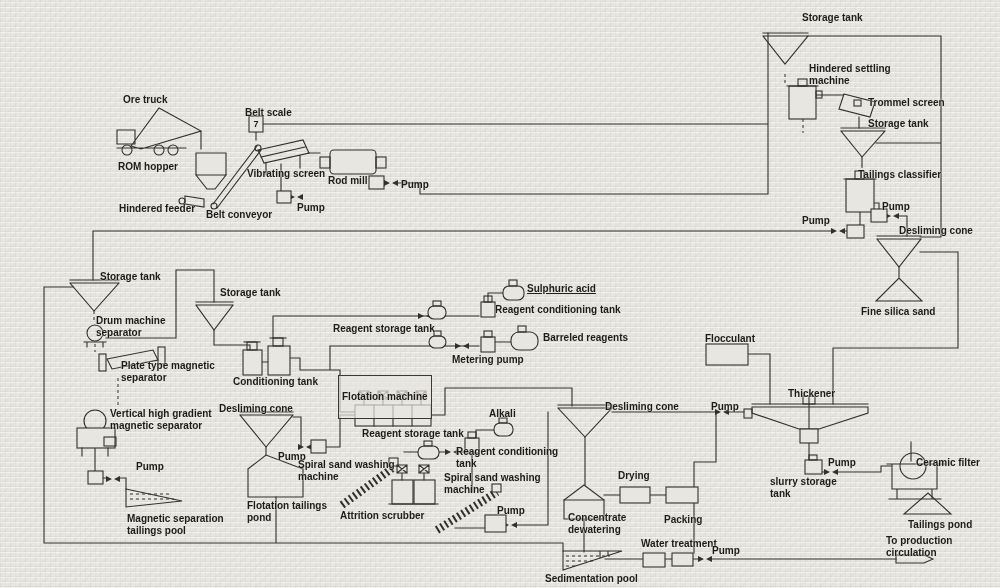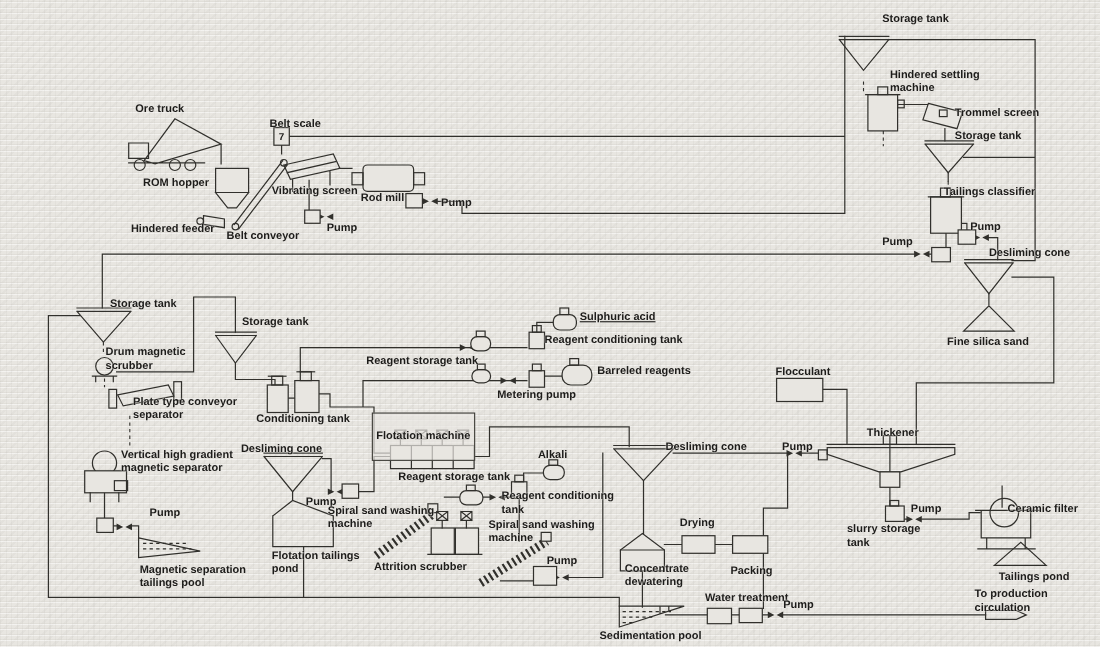--- a/index.html
+++ b/index.html
@@ -246,40 +246,40 @@
       <circle class="st" cx="913" cy="466" r="13"></circle>
       <path class="st" d="M887,464 H945 M892,464 V489 H937 V464 M897,489 V499 M932,489 V499 M889,499 H941"></path>
     </g>
     <path class="st" d="M904,514 L951,514 L928,493 Z"></path>
   </svg>
 
   <div>
       <div class="lbl" style="left: 123px; top: 94px;">Ore truck</div>
       <div class="lbl" style="left: 245px; top: 107px;">Belt scale</div>
       <div class="lbl wrap small" style="left: 250px; top: 119px; width: 12px; text-align: center;">7</div>
-      <div class="lbl" style="left: 118px; top: 161px; margin-left: 12px;">ROM hopper</div>
+      <div class="lbl" style="left: 118px; top: 161px;">ROM hopper</div>
       <div class="lbl" style="left: 247px; top: 168px;">Vibrating screen</div>
       <div class="lbl" style="left: 328px; top: 175px;">Rod mill</div>
       <div class="lbl" style="left: 401px; top: 179px;">Pump</div>
       <div class="lbl" style="left: 119px; top: 203px;">Hindered feeder</div>
       <div class="lbl" style="left: 206px; top: 209px;">Belt conveyor</div>
       <div class="lbl" style="left: 297px; top: 202px;">Pump</div>
       <div class="lbl" style="left: 802px; top: 12px;">Storage tank</div>
       <div class="lbl wrap" style="left: 809px; top: 63px; width: 115px;">Hindered settling machine</div>
       <div class="lbl" style="left: 868px; top: 97px;">Trommel screen</div>
       <div class="lbl" style="left: 868px; top: 118px;">Storage tank</div>
       <div class="lbl" style="left: 858px; top: 169px;">Tailings classifier</div>
       <div class="lbl" style="left: 882px; top: 201px;">Pump</div>
       <div class="lbl" style="left: 802px; top: 215px;">Pump</div>
       <div class="lbl" style="left: 899px; top: 225px;">Desliming cone</div>
       <div class="lbl" style="left: 861px; top: 306px;">Fine silica sand</div>
       <div class="lbl" style="left: 100px; top: 271px;">Storage tank</div>
       <div class="lbl" style="left: 220px; top: 287px;">Storage tank</div>
-      <div class="lbl wrap" style="left: 96px; top: 315px; width: 90px;">Drum magnetic scrubber</div>
-      <div class="lbl wrap" style="left: 121px; top: 360px; width: 120px;">Plate type conveyor separator</div>
+      <div class="lbl wrap" style="left: 96px; top: 315px; width: 90px;">Drum machine separator</div>
+      <div class="lbl wrap" style="left: 121px; top: 360px; width: 120px;">Plate type magnetic separator</div>
       <div class="lbl wrap" style="left: 110px; top: 408px; width: 125px;">Vertical high gradient magnetic separator</div>
       <div class="lbl" style="left: 233px; top: 376px;">Conditioning tank</div>
       <div class="lbl boxed" style="left: 338px; top: 375px;">Flotation machine</div>
       <div class="lbl" style="left: 333px; top: 323px;">Reagent storage tank</div>
       <div class="lbl" style="left: 527px; top: 283px; text-decoration: underline;">Sulphuric acid</div>
       <div class="lbl" style="left: 495px; top: 304px;">Reagent conditioning tank</div>
       <div class="lbl" style="left: 543px; top: 332px;">Barreled reagents</div>
       <div class="lbl" style="left: 452px; top: 354px;">Metering pump</div>
       <div class="lbl" style="left: 705px; top: 333px;">Flocculant</div>
       <div class="lbl" style="left: 788px; top: 388px;">Thickener</div>

